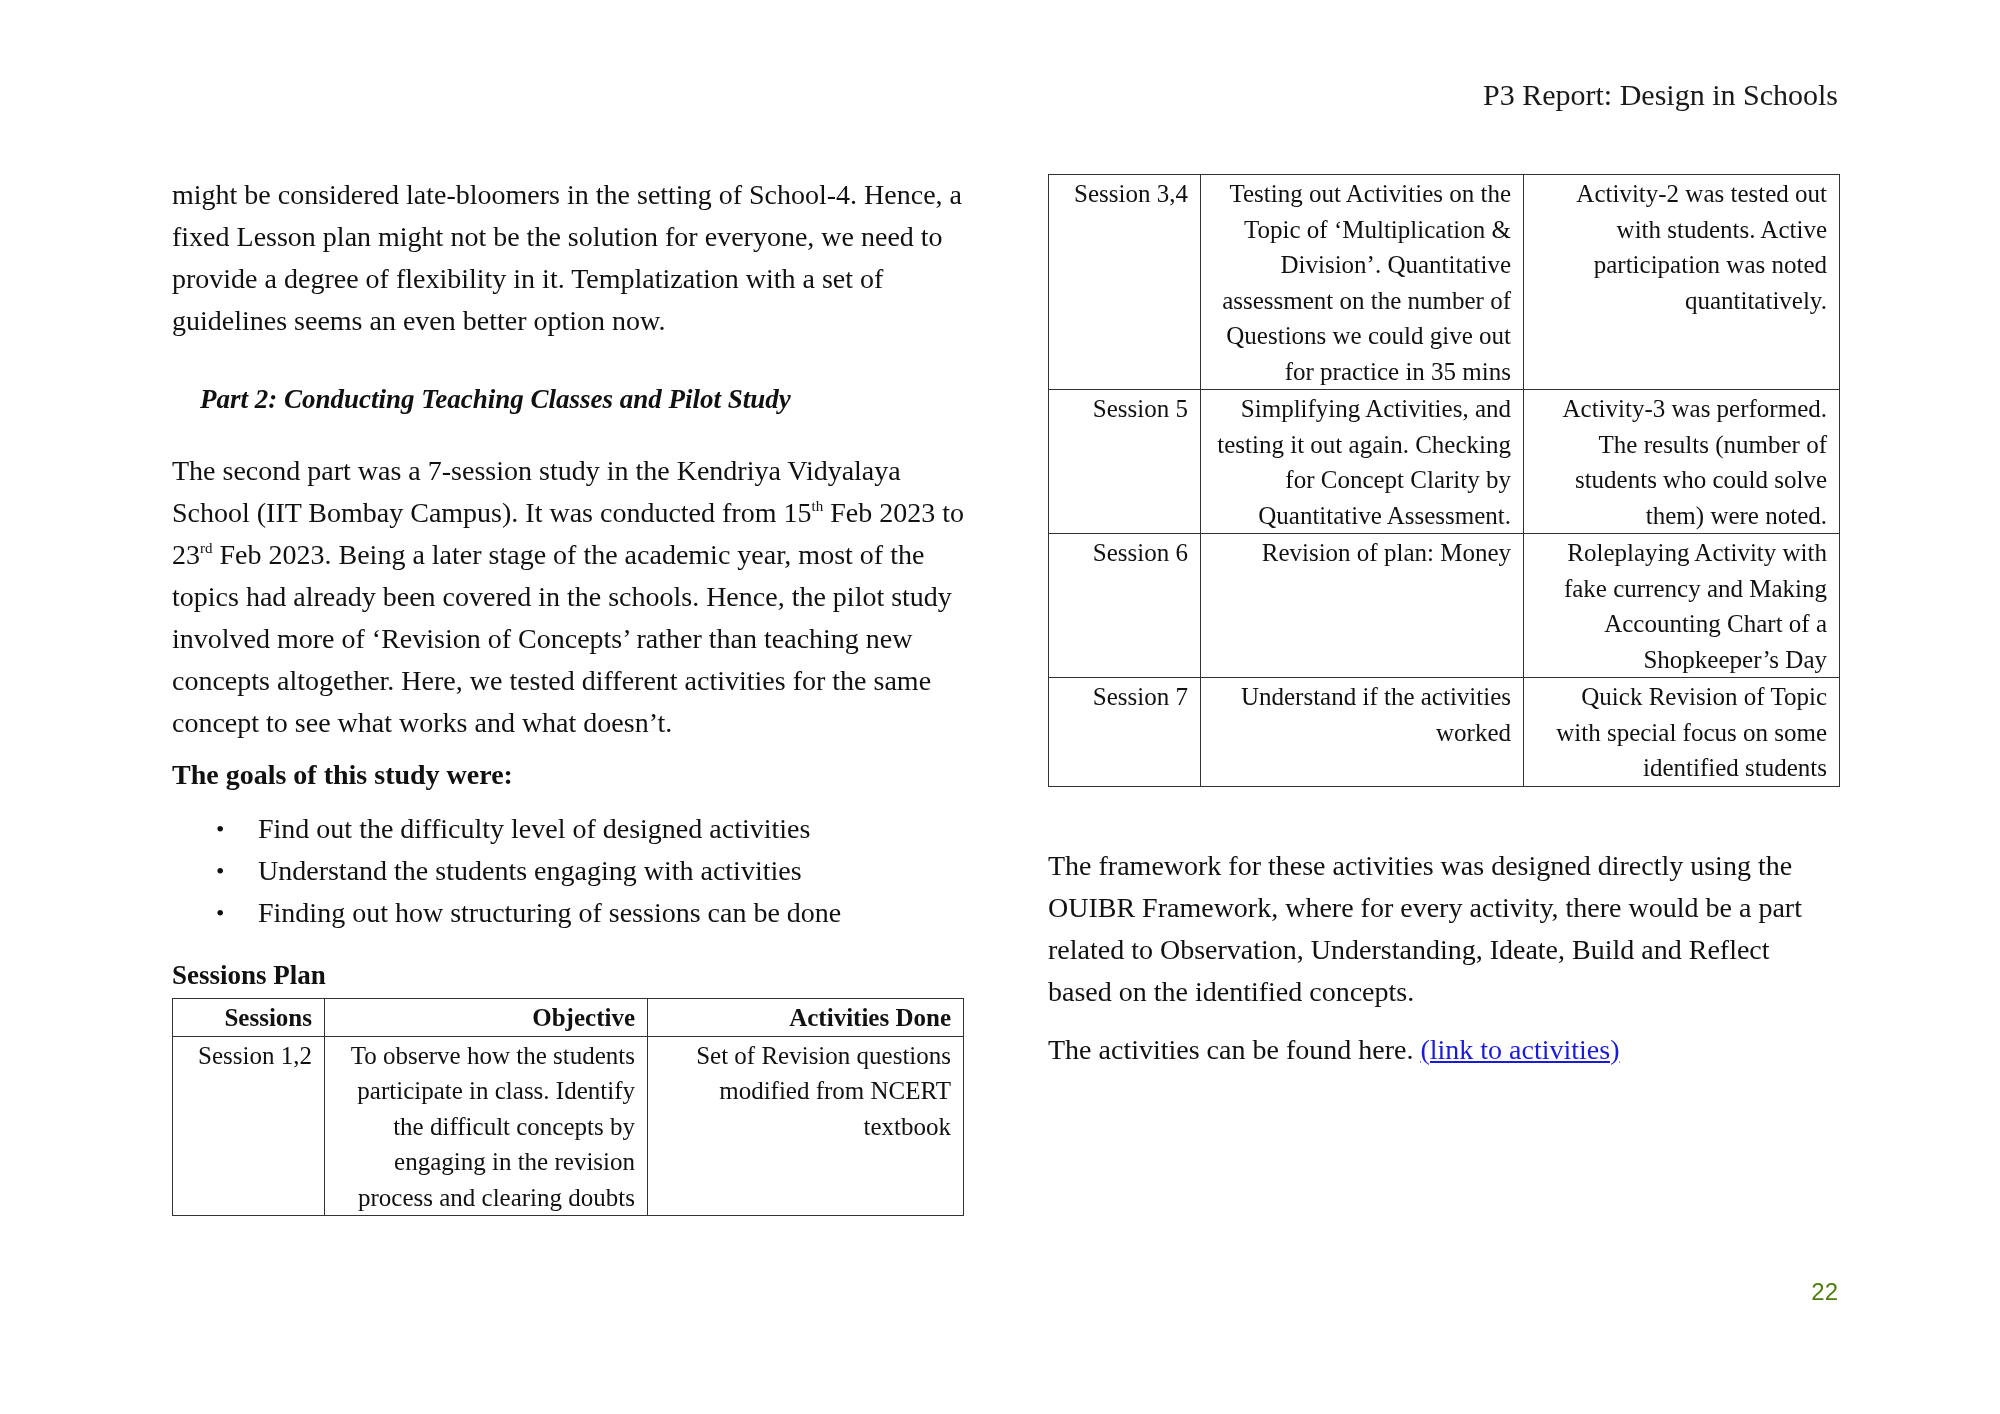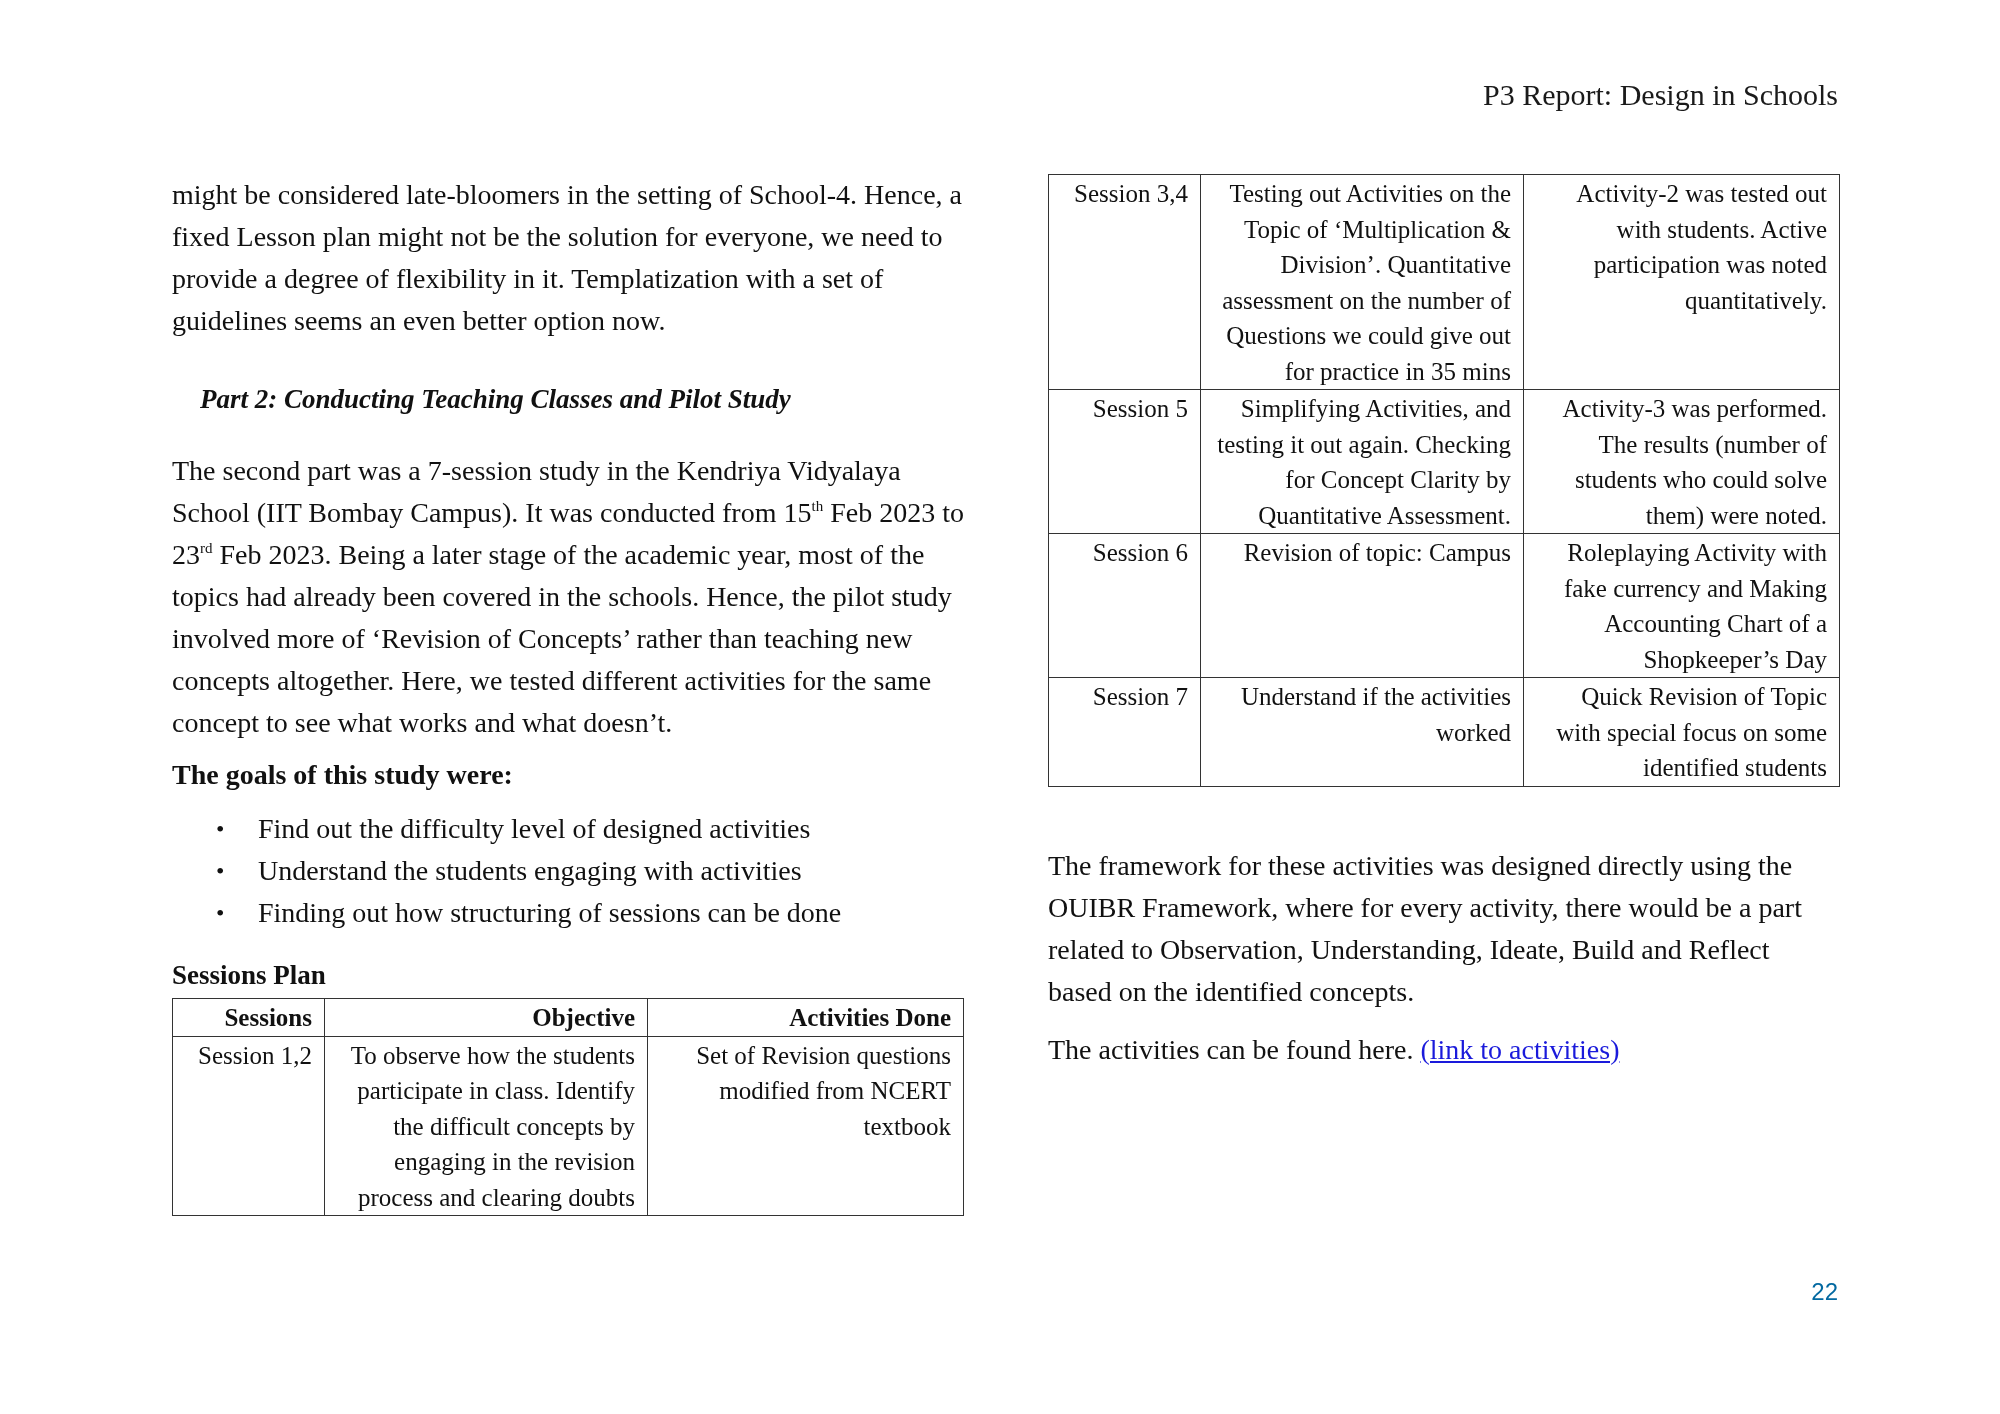--- a/index.html
+++ b/index.html
@@ -47,21 +47,21 @@
   .c2 { width: 298px; }
   .c3 { width: auto; }
   .col-right table.sessions { margin-top: 4px; }
   .para-framework { margin-top: 58px; }
   .para-link { margin-top: 16px; }
   a.activities-link { color: #1a1adb; text-decoration: underline; cursor: pointer; }
   sup { font-size: 15px; line-height: 0; vertical-align: 11px; }
   .page-number {
     position: absolute; right: 162px; top: 1278px;
     font-family: "Liberation Sans", "DejaVu Sans", sans-serif;
-    font-size: 24px; color: #0369a1;
+    font-size: 24px; color: #4d7c0f;
   }
 </style>
 </head>
 <body>
 
 <div class="header">P3 Report: Design in Schools</div>
 
 <div class="col col-left">
   <p class="para1">might be considered late-bloomers in the setting of School-4. Hence, a fixed Lesson plan might not be the solution for everyone, we need to provide a degree of flexibility in it. Templatization with a set of guidelines seems an even better option now.</p>
 
@@ -103,21 +103,21 @@
       <td class="c2">Testing out Activities on the Topic of ‘Multiplication &amp; Division’. Quantitative assessment on the number of Questions we could give out for practice in 35 mins</td>
       <td class="c3">Activity-2 was tested out with students. Active participation was noted quantitatively.</td>
     </tr>
     <tr>
       <td>Session 5</td>
       <td>Simplifying Activities, and testing it out again. Checking for Concept Clarity by Quantitative Assessment.</td>
       <td>Activity-3 was performed. The results (number of students who could solve them) were noted.</td>
     </tr>
     <tr>
       <td>Session 6</td>
-      <td>Revision of topic: Campus</td>
+      <td>Revision of plan: Money</td>
       <td>Roleplaying Activity with fake currency and Making Accounting Chart of a Shopkeeper’s Day</td>
     </tr>
     <tr>
       <td>Session 7</td>
       <td>Understand if the activities worked</td>
       <td>Quick Revision of Topic with special focus on some identified students</td>
     </tr>
   </tbody>
     </table>
 

